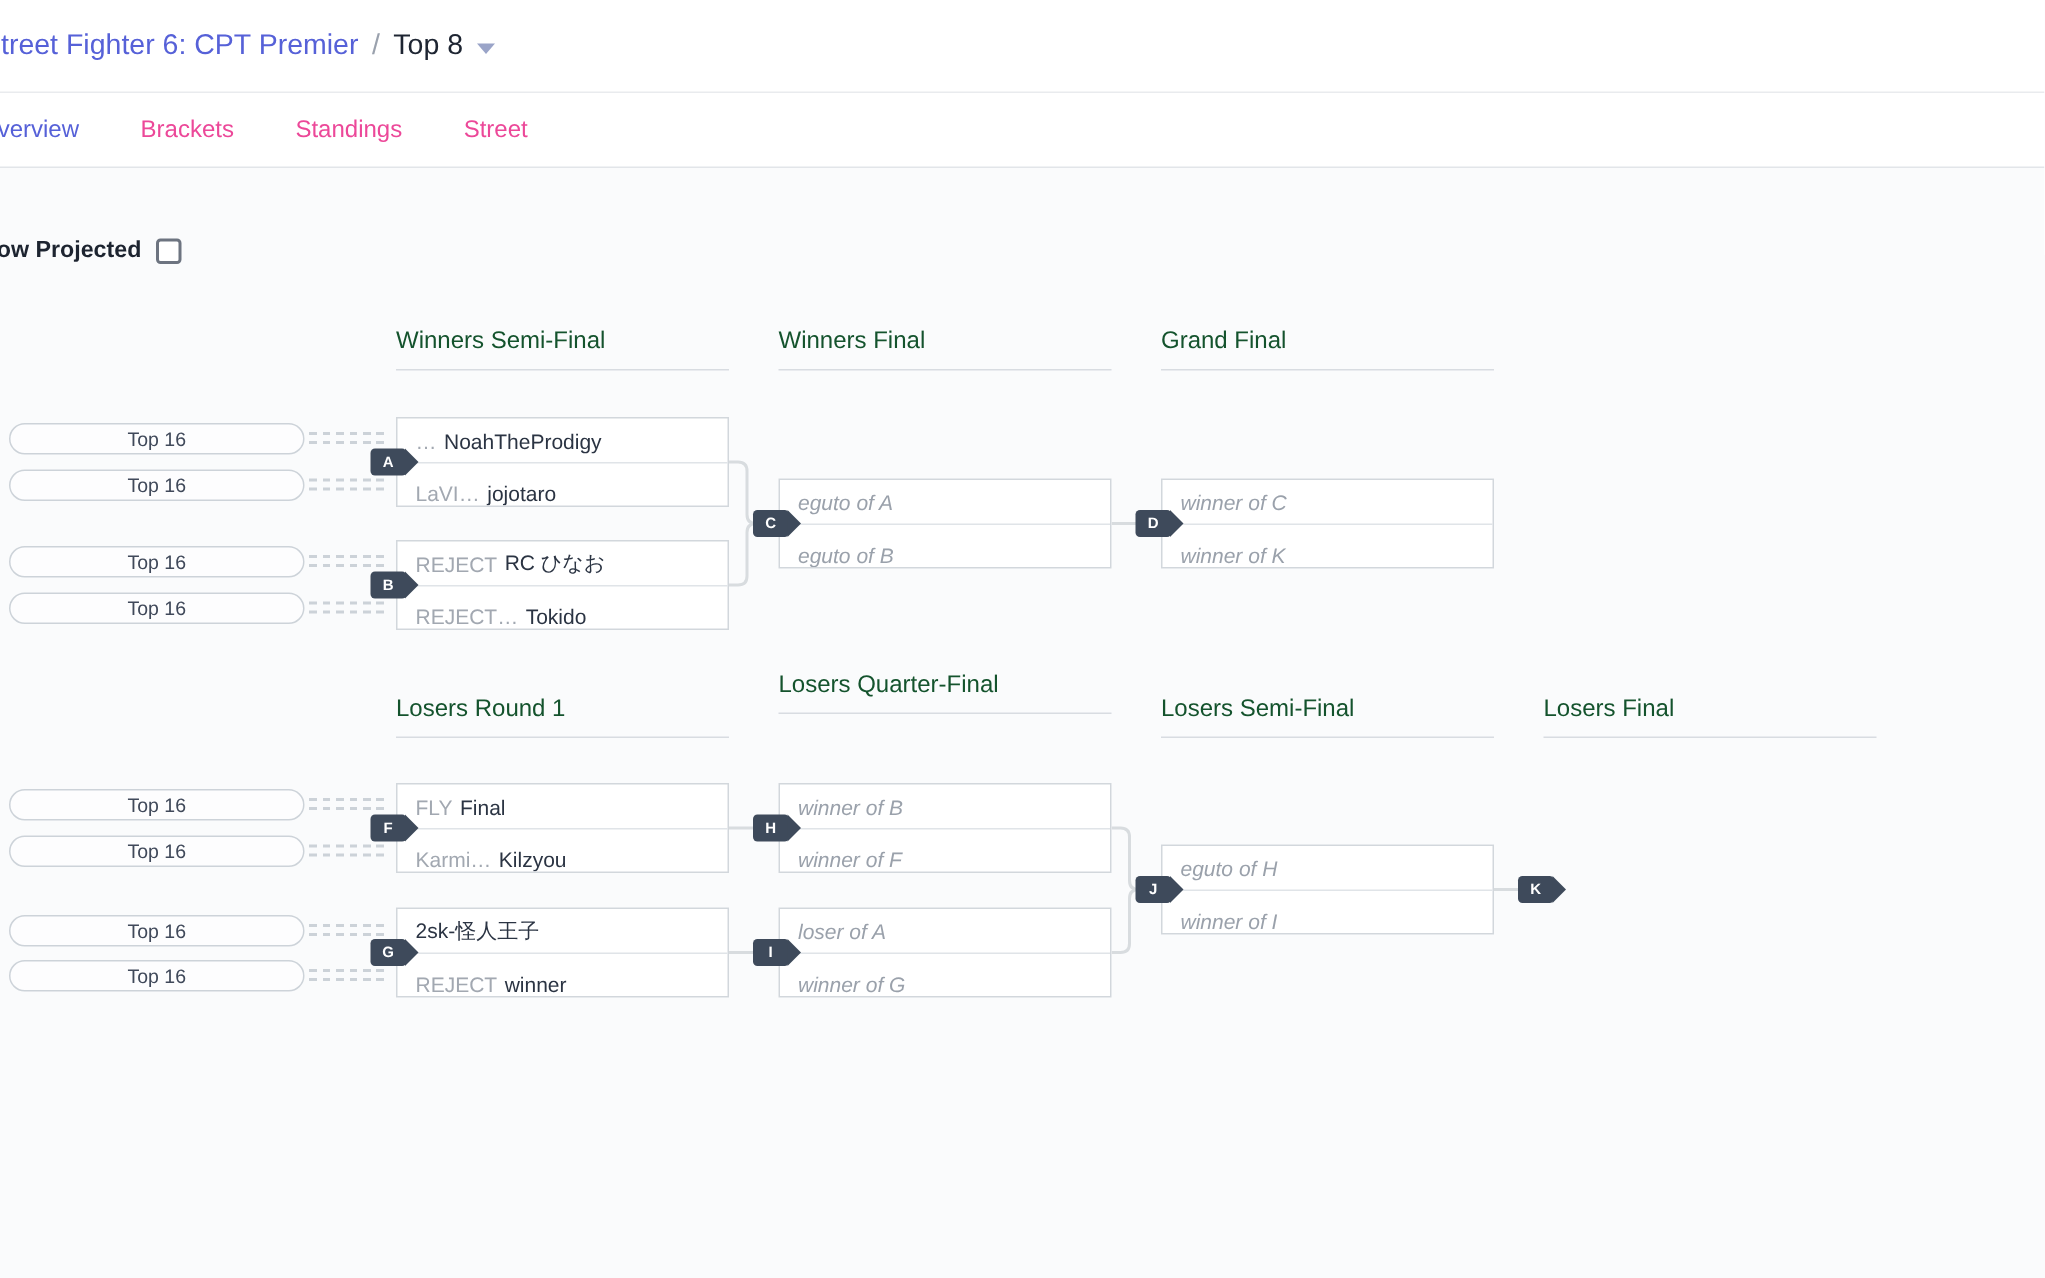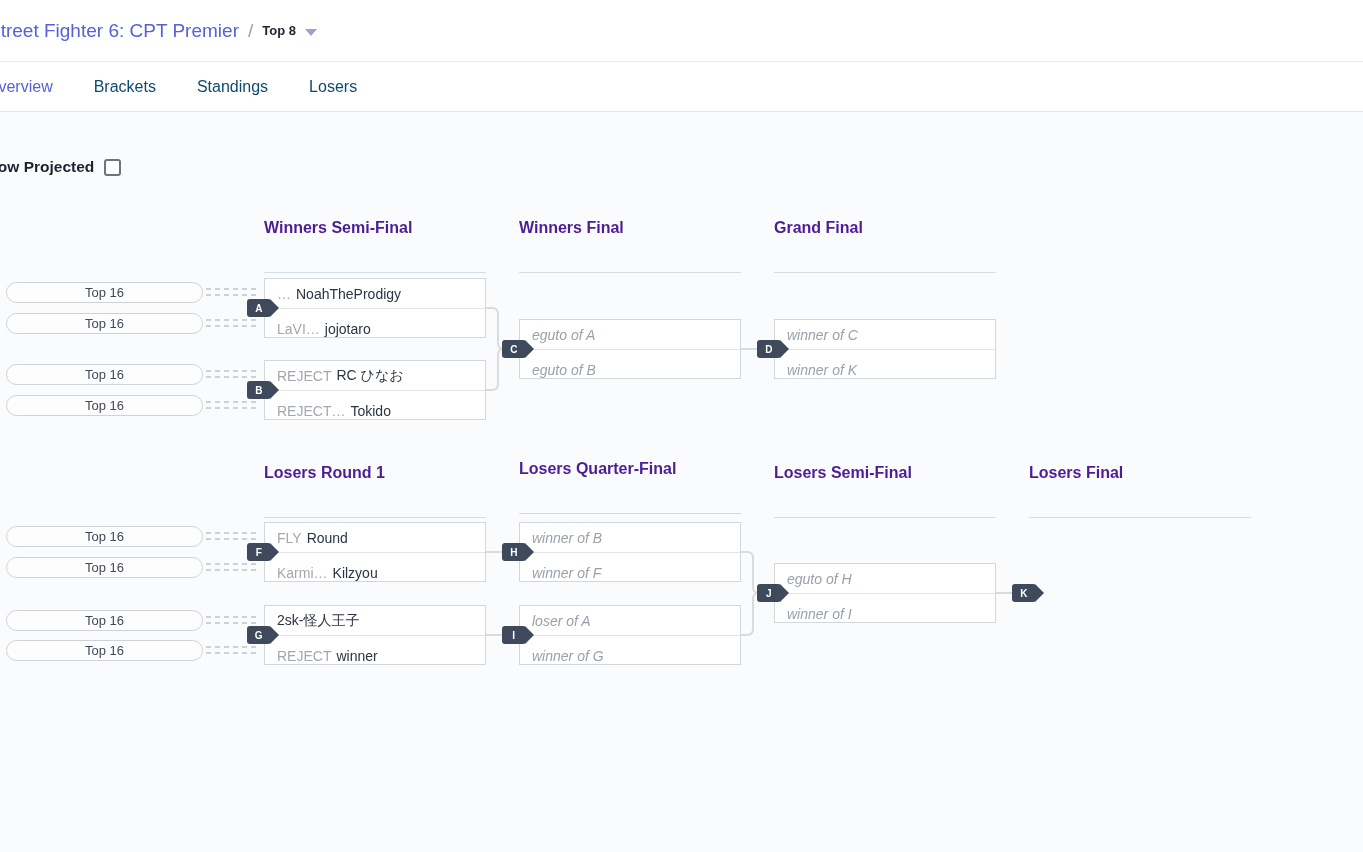--- a/index.html
+++ b/index.html
@@ -6,40 +6,40 @@
   html,body { width:1363px; height:852px; overflow:hidden; background:#fff;
     font-family:"Liberation Sans", sans-serif; }
   .page { position:relative; width:1363px; height:852px; }
 
   
   .crumb-row { height:62px; display:flex; align-items:center; background:#fff;
     border-bottom:1px solid #e9ebee; overflow:hidden; }
   .crumb-row .inner { display:flex; align-items:center; margin-left:-12px; white-space:nowrap; }
   .crumb-link { color:#5661d8; font-size:19px; text-decoration:none; cursor:pointer; }
   .crumb-sep { color:#9aa1ad; font-size:19px; margin:0 9px; }
-  .crumb-phase { color:#1e2532; font-size:13px; font-weight:bold; cursor:pointer; }
+  .crumb-phase { color:#1e2532; font-size:19px; font-weight:normal; cursor:pointer; }
   .caret { width:0; height:0; border-left:6px solid transparent; border-right:6px solid transparent;
     border-top:7px solid #9aa4c8; margin-left:9px; margin-top:3px; cursor:pointer; }
 
   .tab-row { height:50px; display:flex; align-items:center; background:#fff;
     border-bottom:1px solid #e2e5e9; overflow:hidden; }
-  .tab { font-size:16px; color:#0c4a6e; margin-right:41px; cursor:pointer; text-decoration:none; white-space:nowrap; }
+  .tab { font-size:16px; color:#ec4899; margin-right:41px; cursor:pointer; text-decoration:none; white-space:nowrap; }
   .tab.first { margin-left:-14px; }
   .tab.active { color:#5661d8; }
 
   
   .content { position:relative; width:1363px; height:740px; background:#fafbfc; }
 
   .show-projected { position:absolute; left:0; top:44px; display:flex; align-items:center; height:22px; }
   .sp-label { font-size:15.5px; font-weight:bold; color:#1d2430; margin-left:-22px; white-space:nowrap; }
   .sp-checkbox { appearance:none; -webkit-appearance:none; width:17px; height:17px; margin-left:10px;
     border:2px solid #6d7480; border-radius:3px; background:#fff; cursor:pointer; }
 
-  .round-title { position:absolute; width:222px; font-size:16px; font-weight:bold; color:#4c1d95;
-    padding-bottom:35px; border-bottom:1px solid #d8dce1; white-space:nowrap; }
+  .round-title { position:absolute; width:222px; font-size:16px; font-weight:normal; color:#14532d;
+    padding-bottom:9px; border-bottom:1px solid #d8dce1; white-space:nowrap; }
 
   .pill { position:absolute; left:6px; width:197px; height:21px; border:1px solid #cdd3d9;
     border-radius:11px; background:#fdfdfe; display:flex; align-items:center; justify-content:center;
     font-size:13px; color:#40495a; cursor:pointer; }
 
   .dashes { position:absolute; left:206px; width:54px; height:8px;
     background-image:
       repeating-linear-gradient(90deg,#ccd2d8 0 5px,transparent 5px 9px),
       repeating-linear-gradient(90deg,#ccd2d8 0 5px,transparent 5px 9px);
     background-size:100% 2px,100% 2px; background-position:0 0,0 100%; background-repeat:no-repeat; }
@@ -73,21 +73,21 @@
       <span class="crumb-sep">/</span>
       <span class="crumb-phase">Top 8</span>
       <span class="caret"></span>
     </div>
   </div>
 
   <div class="tab-row">
     <a class="tab first active">Overview</a>
     <a class="tab">Brackets</a>
     <a class="tab">Standings</a>
-    <a class="tab">Losers</a>
+    <a class="tab">Street</a>
   </div>
 
   <div class="content">
 
     <div class="show-projected">
       <span class="sp-label">Show Projected</span>
       <input type="checkbox" class="sp-checkbox" style="">
     </div>
 
     <svg class="connectors" width="1363" height="740" viewBox="0 0 1363 740">
@@ -98,21 +98,21 @@
       <path d="M486 523 h33"></path>
       <path d="M741 440 h6 q6 0 6 6 v29 q0 6 6 6 h16"></path>
       <path d="M741 523 h6 q6 0 6 -6 v-30 q0 -6 6 -6"></path>
       <path d="M996 481 h33"></path>
     </svg>
 
     <div class="round-title" style="left:264px;top:107px">Winners Semi-Final</div>
     <div class="round-title" style="left:519px;top:107px">Winners Final</div>
     <div class="round-title" style="left:774px;top:107px">Grand Final</div>
     <div class="round-title" style="left:264px;top:352px">Losers Round 1</div>
-    <div class="round-title" style="left:519px;top:348px">Losers Quarter-Final</div>
+    <div class="round-title" style="left:519px;top:336px">Losers Quarter-Final</div>
     <div class="round-title" style="left:774px;top:352px">Losers Semi-Final</div>
     <div class="round-title" style="left:1029px;top:352px">Losers Final</div>
 
     <div class="pill" style="top:170px">Top 16</div>
     <div class="pill" style="top:201px">Top 16</div>
     <div class="pill" style="top:252px">Top 16</div>
     <div class="pill" style="top:283px">Top 16</div>
     <div class="pill" style="top:414px">Top 16</div>
     <div class="pill" style="top:445px">Top 16</div>
     <div class="pill" style="top:498px">Top 16</div>
@@ -163,21 +163,21 @@
         <span class="ph">winner of C</span>
       </div>
       <div class="slot">
         <span class="ph">winner of K</span>
       </div>
     </div>
 
     <div class="match" style="left:264px;top:410px">
       <div class="slot">
         <span class="prefix">FLY</span>
-        <span class="pname">Round</span>
+        <span class="pname">Final</span>
       </div>
       <div class="slot">
         <span class="prefix">Karmi…</span>
         <span class="pname">Kilzyou</span>
       </div>
     </div>
 
     <div class="match" style="left:264px;top:493px">
       <div class="slot">
         <span class="prefix"></span>

